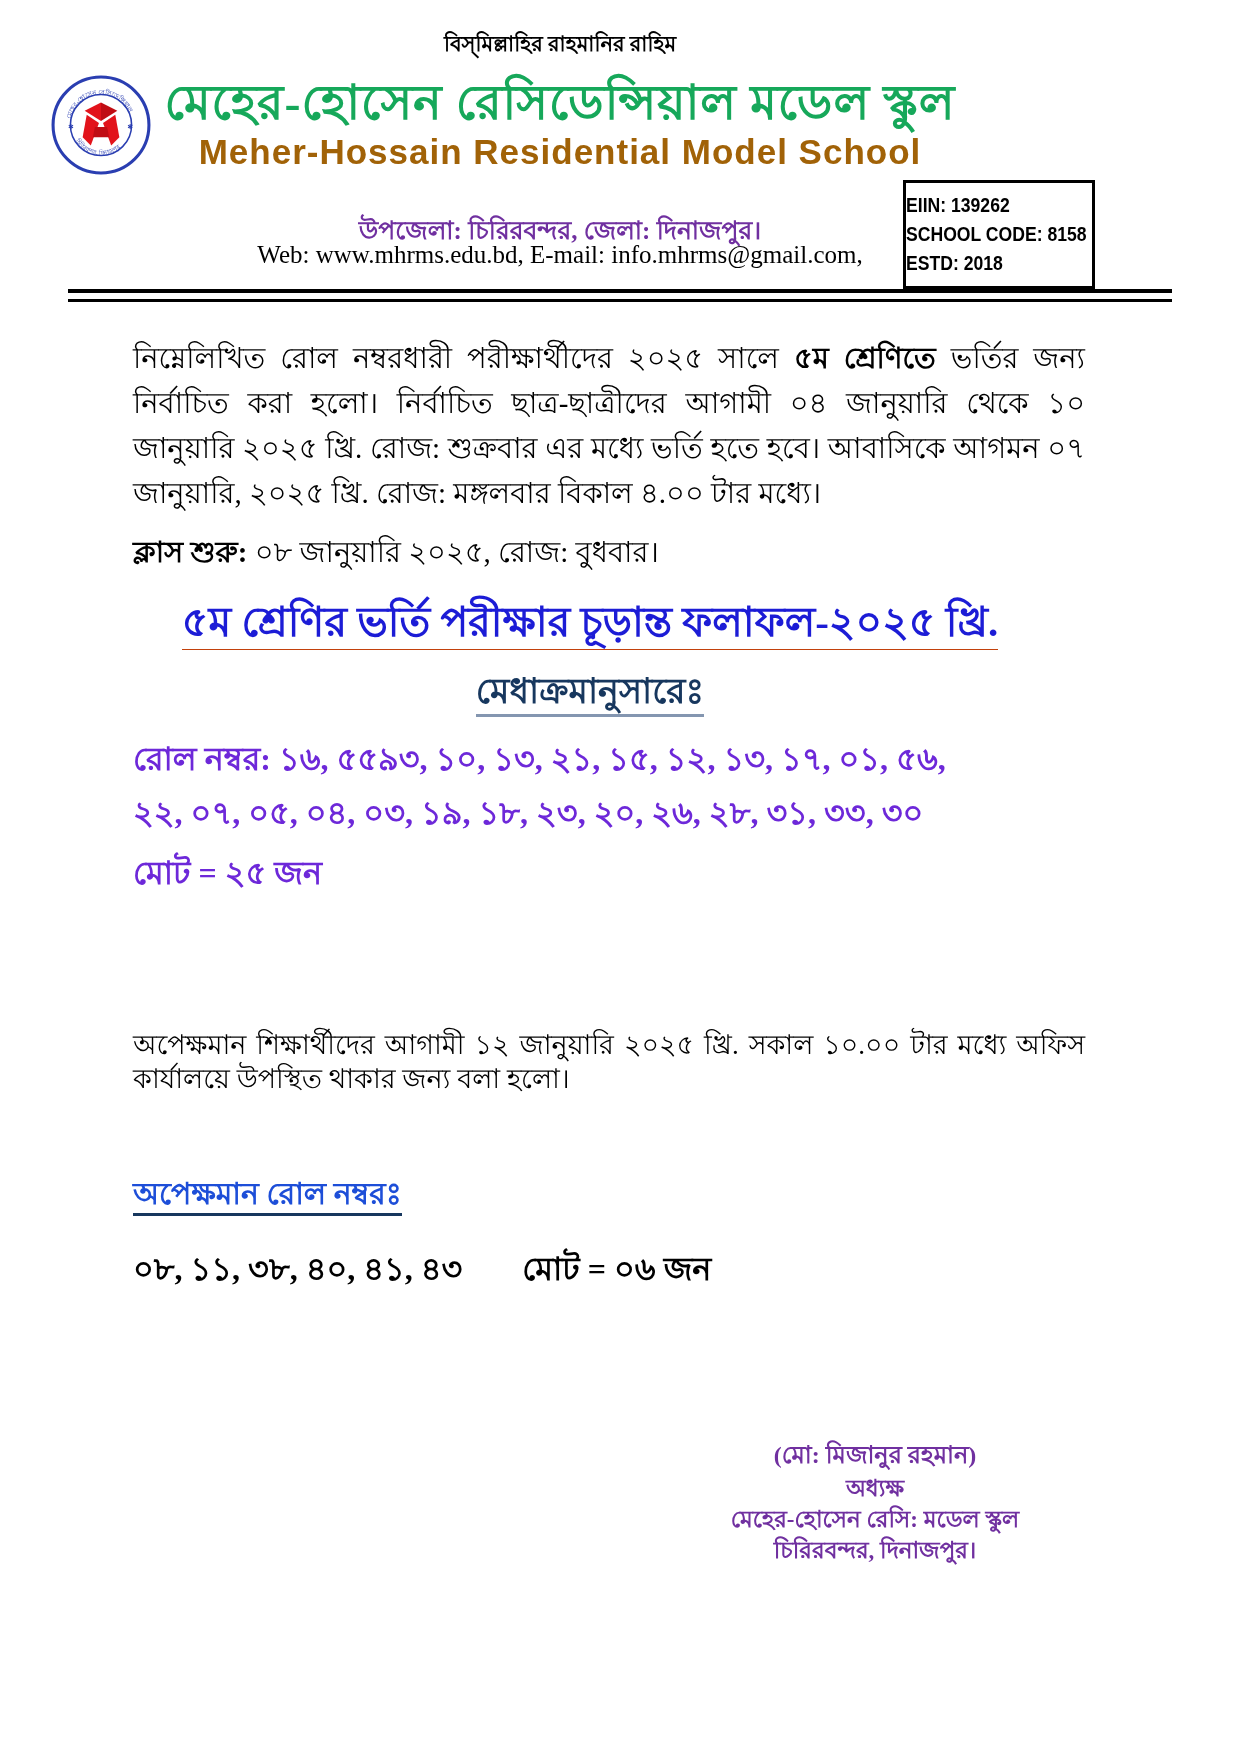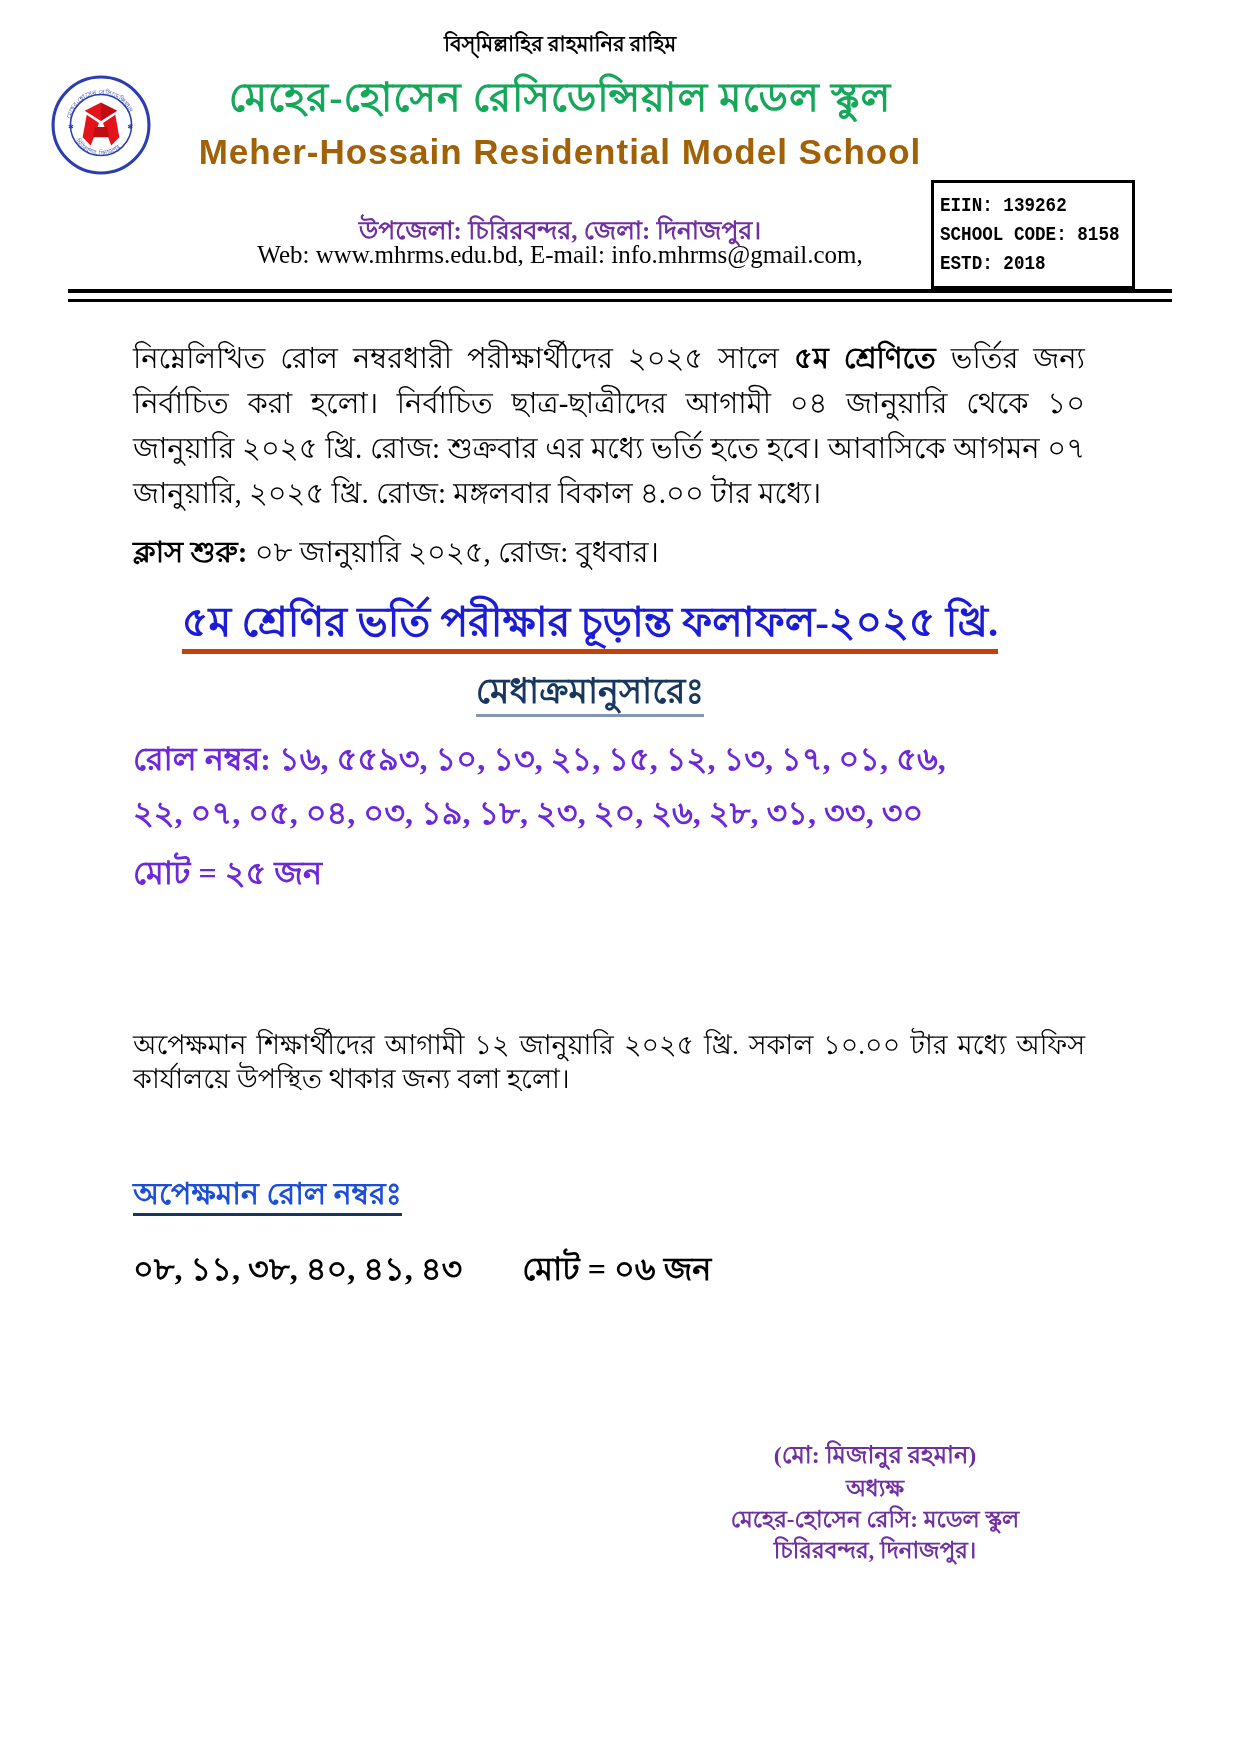--- a/index.html
+++ b/index.html
@@ -4,46 +4,46 @@
 <style>
   html,body{margin:0;padding:0;background:#fff;}
   .page{
     position:relative;width:1241px;height:1755px;background:#ffffff;
     font-family:"Liberation Serif","DejaVu Serif",serif;color:#000;overflow:hidden;
   }
   .abs{position:absolute;}
   .center-wrap{left:0;width:1120px;text-align:center;}
 
   .bismillah{top:28px;font-size:21px;font-weight:bold;color:#000;}
-  .school-bn{top:66px;font-size:40px;font-weight:bold;color:#16a85a;letter-spacing:1px;}
+  .school-bn{top:66px;font-size:48px;font-weight:bold;color:#16a85a;letter-spacing:1px;}
   .school-en{top:132px;font-size:35px;font-weight:bold;color:#a16207;
              font-family:"Liberation Sans","DejaVu Sans",sans-serif;letter-spacing:1px;}
   .foundation{top:179px;font-size:26px;font-weight:bold;color:#1f3864;}
   .address{top:211px;font-size:25px;font-weight:bold;color:#7030a0;}
   .webline{top:241px;font-size:25px;color:#000;}
   .mobileline{top:272px;font-size:21px;font-weight:bold;color:#000;}
 
   .logo{left:50px;top:74px;width:102px;height:102px;}
 
   .info-box{
-    left:903px;top:180px;width:186px;border:3px solid #000;padding:8px 6px;
-    font-family:Liberation Mono, monospace;font-weight:bold;
-    font-size:20px;line-height:29px;color:#000;margin-left:28px;
+    left:903px;top:180px;width:186px;border:3px solid #000;padding:8px 0;
+    font-family:Liberation Sans, sans-serif;font-weight:bold;
+    font-size:20px;line-height:29px;color:#000;
   }
   .info-box .cond{display:inline-block;transform:scaleX(0.88);transform-origin:left;white-space:nowrap;}
 
   .rule{left:68px;top:289px;width:1104px;height:6px;
         border-top:4px solid #000;border-bottom:3px solid #000;}
 
   .body-block{left:133px;top:336px;width:952px;font-size:29px;line-height:45px;text-align:justify;}
   .class-start{margin-top:14px;text-align:left;}
 
   .blue-head{left:0;width:1180px;text-align:center;top:590px;font-size:41px;font-weight:bold;
              color:#1c1cd6;}
-  .blue-head span{border-bottom:5px solid #c2410c;padding-bottom:4px;}
+  .blue-head span{border-bottom:1px solid #c2410c;padding-bottom:4px;}
   .medha-head{left:0;width:1180px;text-align:center;top:664px;font-size:35px;font-weight:bold;color:#17375e;}
   .medha-head span{border-bottom:3px solid #8496b0;padding-bottom:3px;}
 
   .rolls{left:133px;top:732px;width:960px;font-size:32px;font-weight:bold;line-height:54px;color:#6d28d9;}
   .rolls .total{margin-top:6px;}
 
   .wait-para{left:133px;top:1028px;width:952px;font-size:27px;line-height:34px;text-align:justify;}
   .wait-head{left:133px;top:1170px;font-size:30px;font-weight:bold;color:#1d4ed8;}
   .wait-head span{border-bottom:3px solid #17375e;padding-bottom:3px;}
   .wait-rolls{left:133px;top:1244px;font-size:32px;font-weight:bold;color:#000;}

